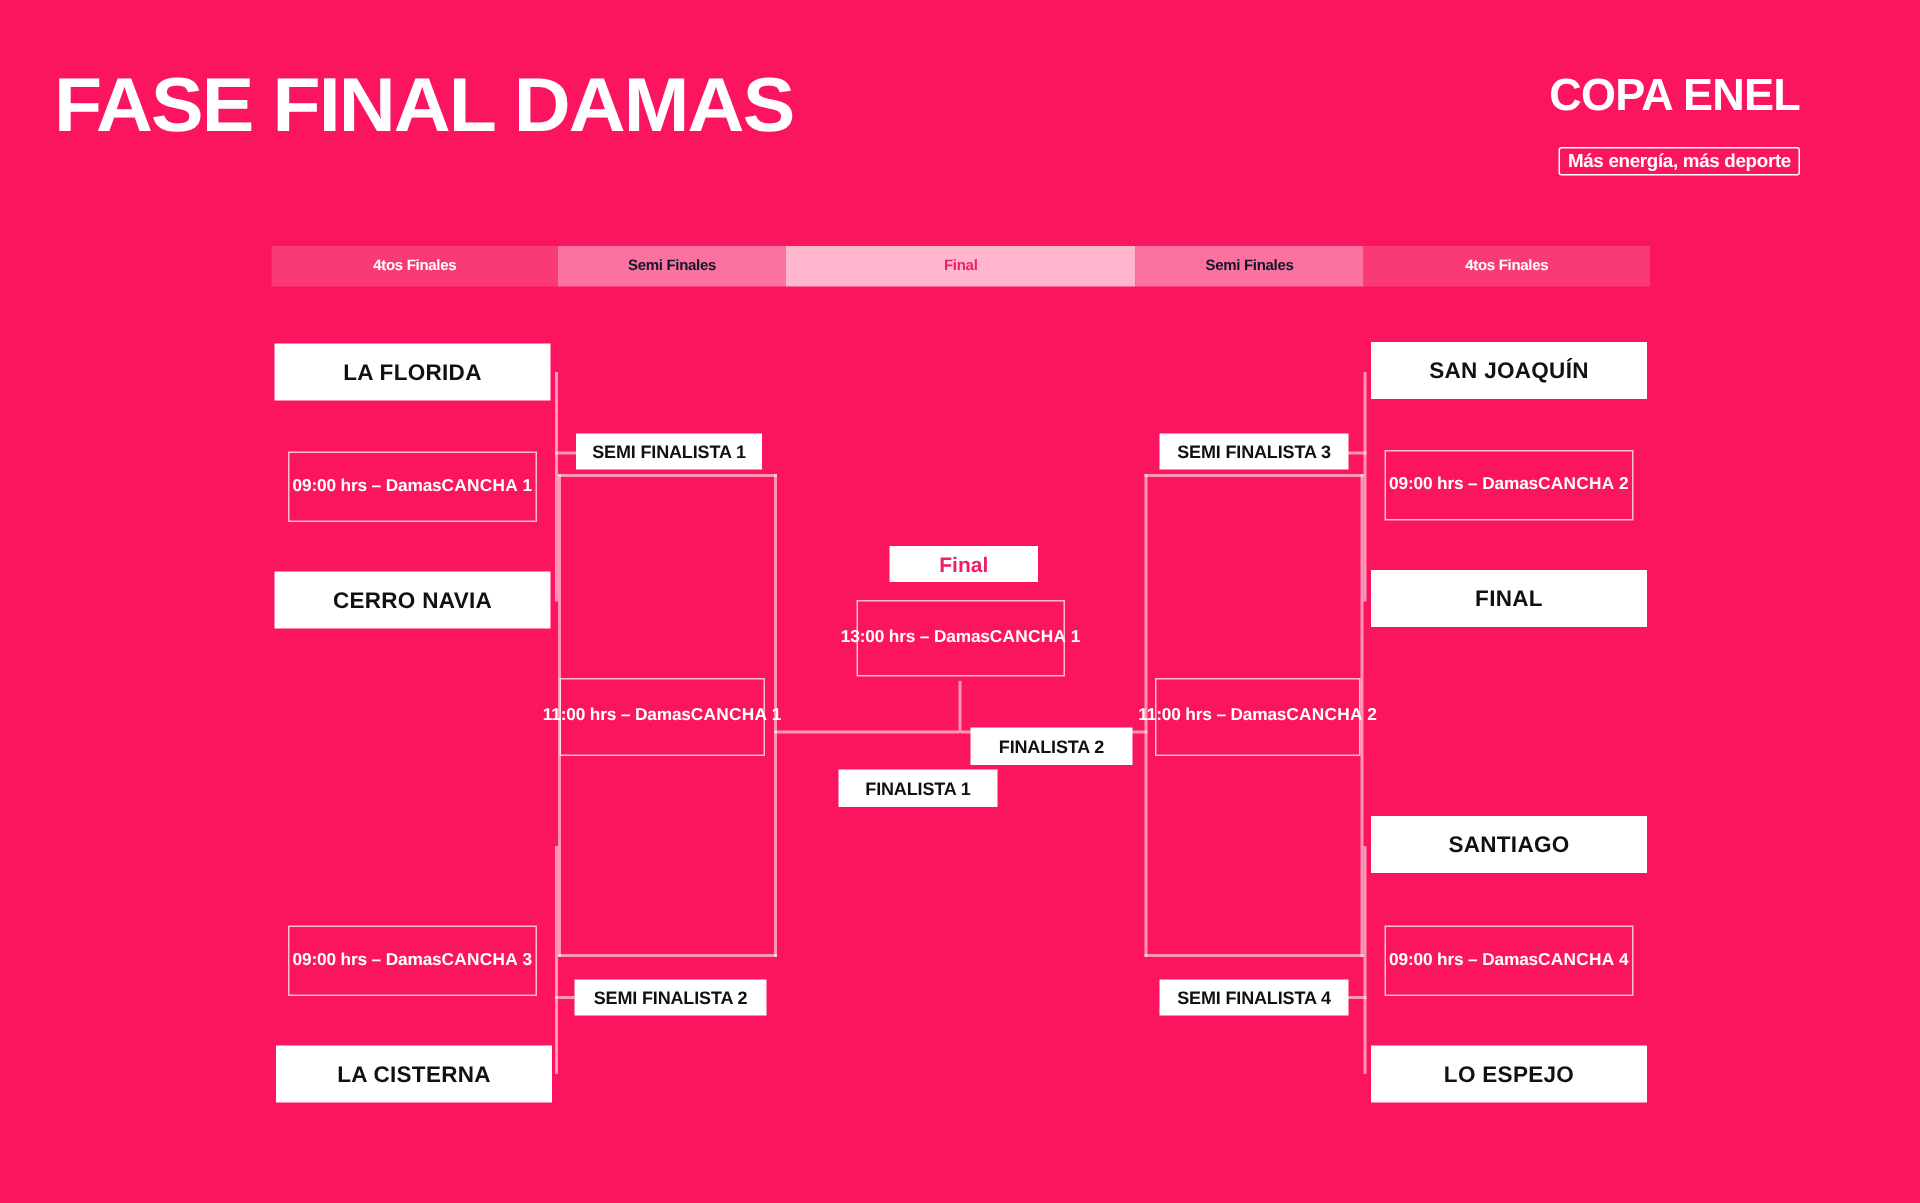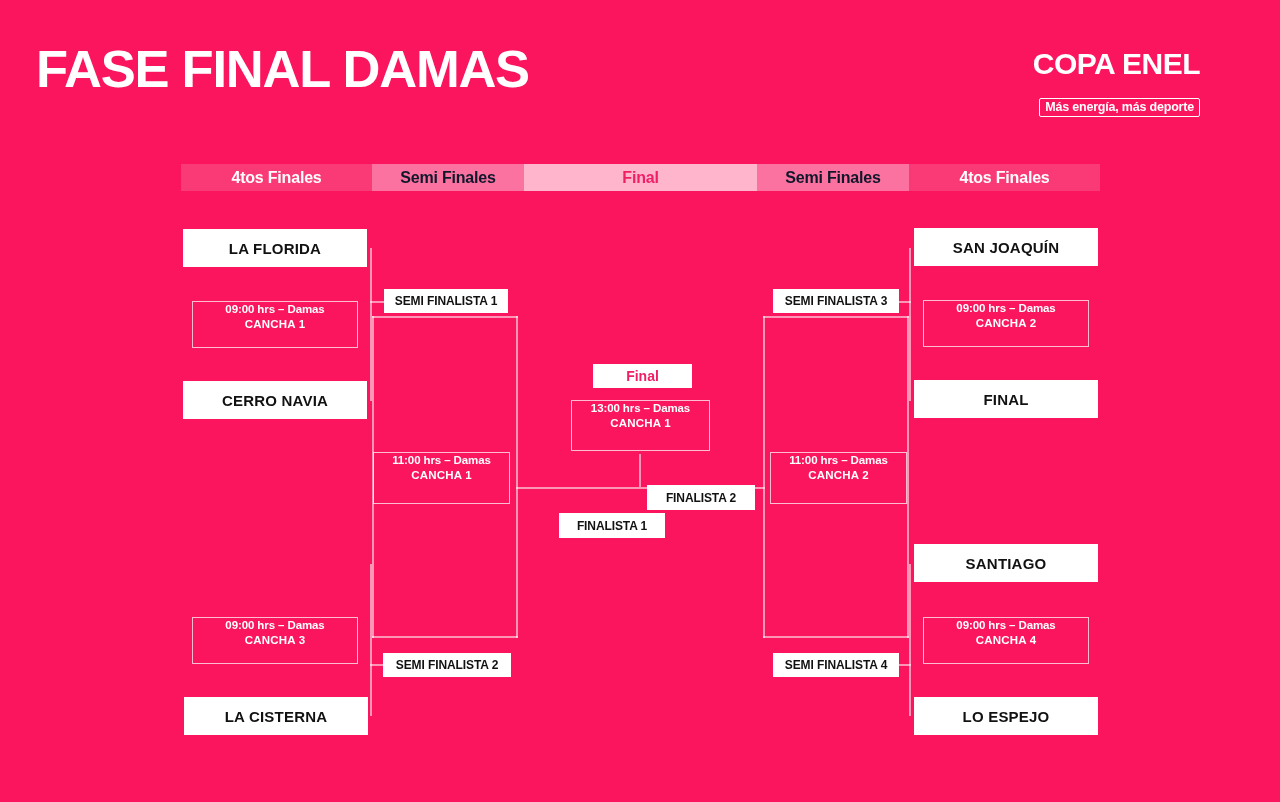--- a/index.html
+++ b/index.html
@@ -34,40 +34,40 @@
   }
 
   
   .rounds-bar {
     position:absolute; left:181px; top:164px;
     width:919px; height:27px;
     display:flex;
   }
   .round-seg {
     display:flex; align-items:center; justify-content:center;
-    font-size:16px; font-weight:bold; letter-spacing:-0.2px;
+    font-size:10px; font-weight:bold; letter-spacing:-0.2px;
     white-space:nowrap;
   }
   .seg-q  { background:#fa3a76; color:#ffffff; }
   .seg-s  { background:#fb71a0; color:#0f172a; }
   .seg-f  { background:#ffb6cd; color:#f01e65; }
 
   
   .team-box {
     position:absolute;
     background:#ffffff; color:#111111;
     display:flex; align-items:center; justify-content:center;
     font-size:15px; font-weight:bold; letter-spacing:0.2px;
     white-space:nowrap;
   }
   .match-box {
     position:absolute;
     border:1px solid rgba(255,255,255,0.72);
     color:#ffffff;
-    display:flex; flex-direction:column; align-items:center; 
+    display:flex; flex-direction:row; align-items:center; justify-content:center;
     line-height:1.32;
   }
   .match-box .m-time { font-size:11.5px; font-weight:bold; letter-spacing:-0.1px; white-space:nowrap; }
   .match-box .m-court { font-size:11.5px; font-weight:bold; letter-spacing:0.2px; white-space:nowrap; }
 
   .slot-box {
     position:absolute;
     background:#ffffff; color:#111111;
     display:flex; align-items:center; justify-content:center;
     font-size:12px; font-weight:bold; letter-spacing:-0.1px;

